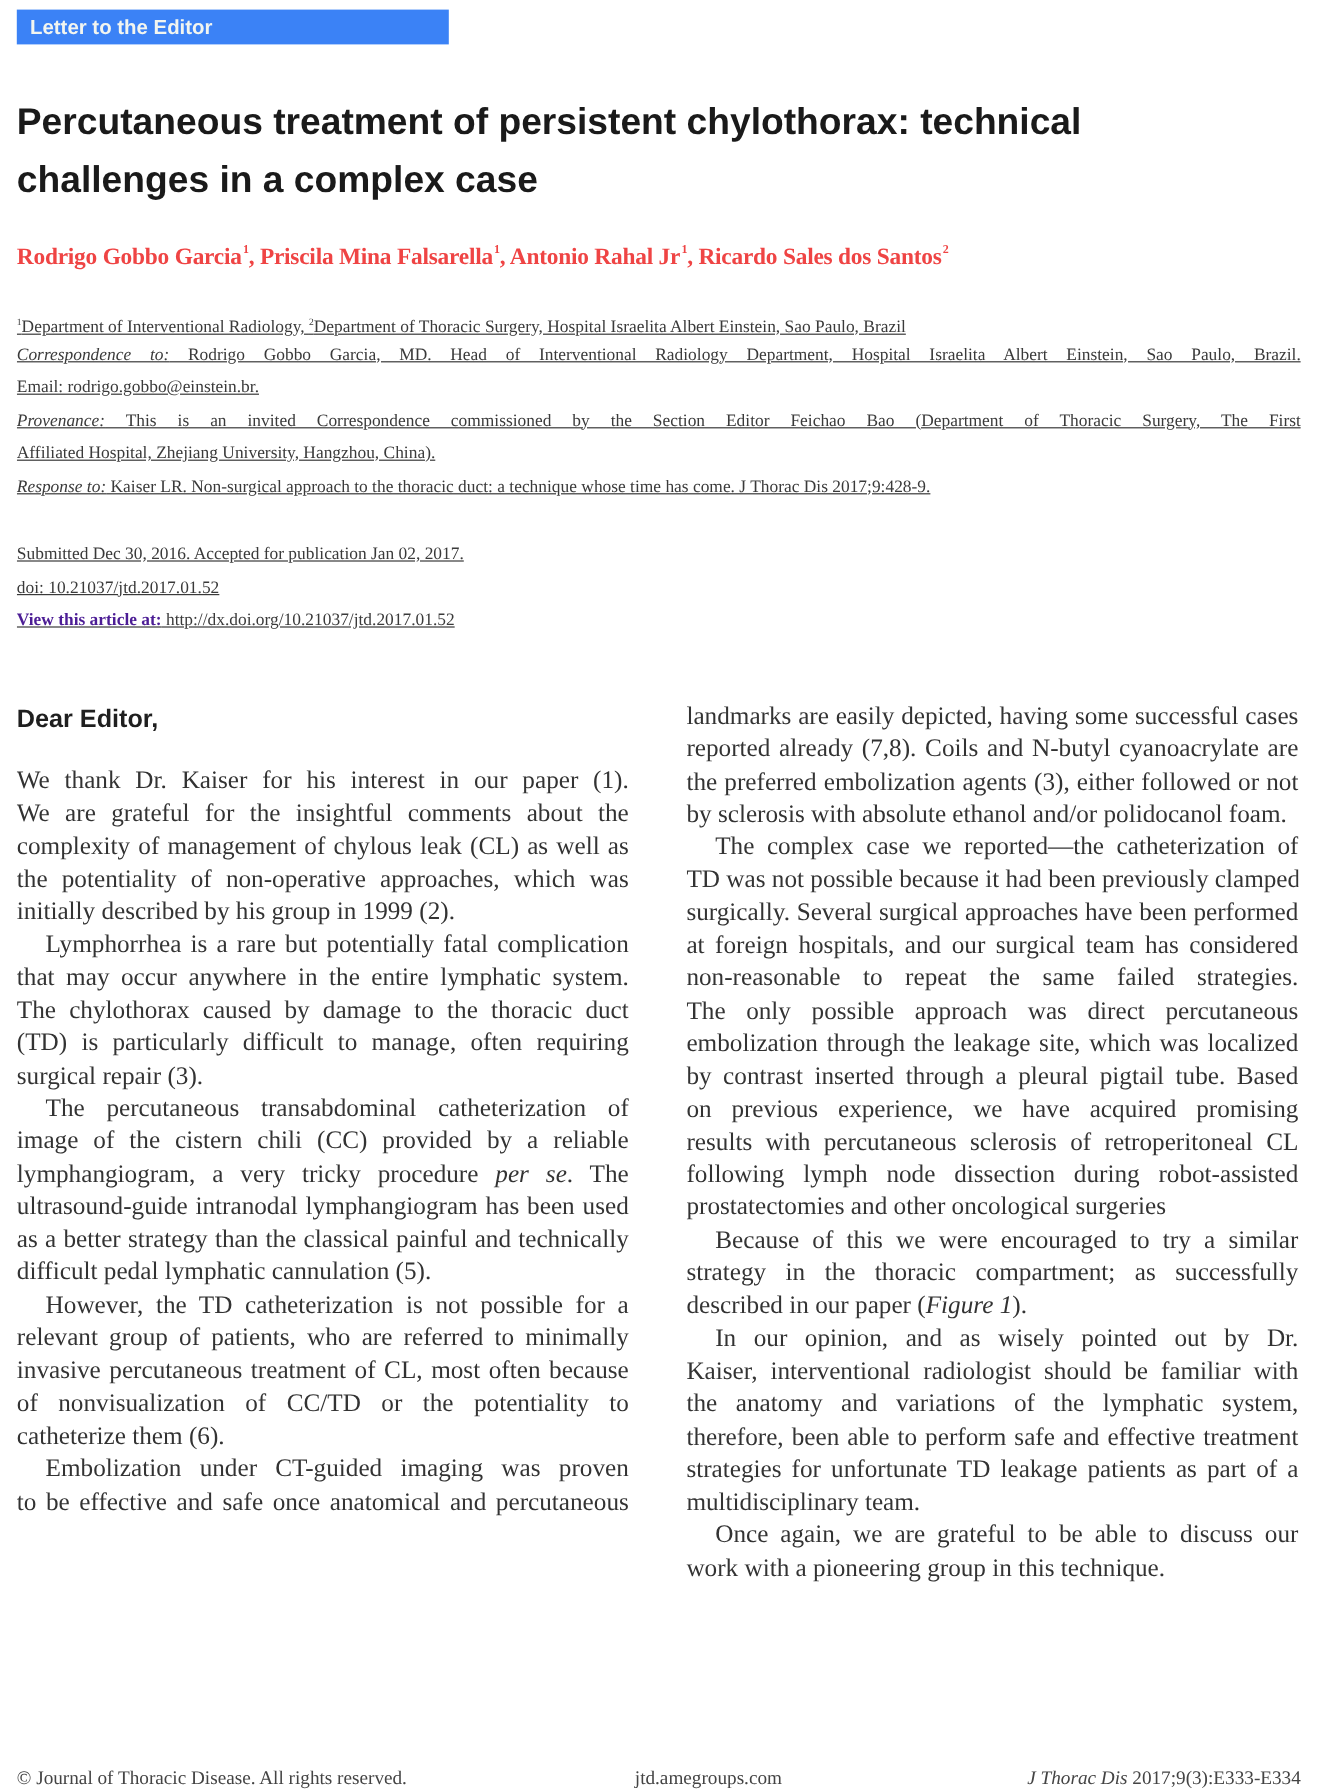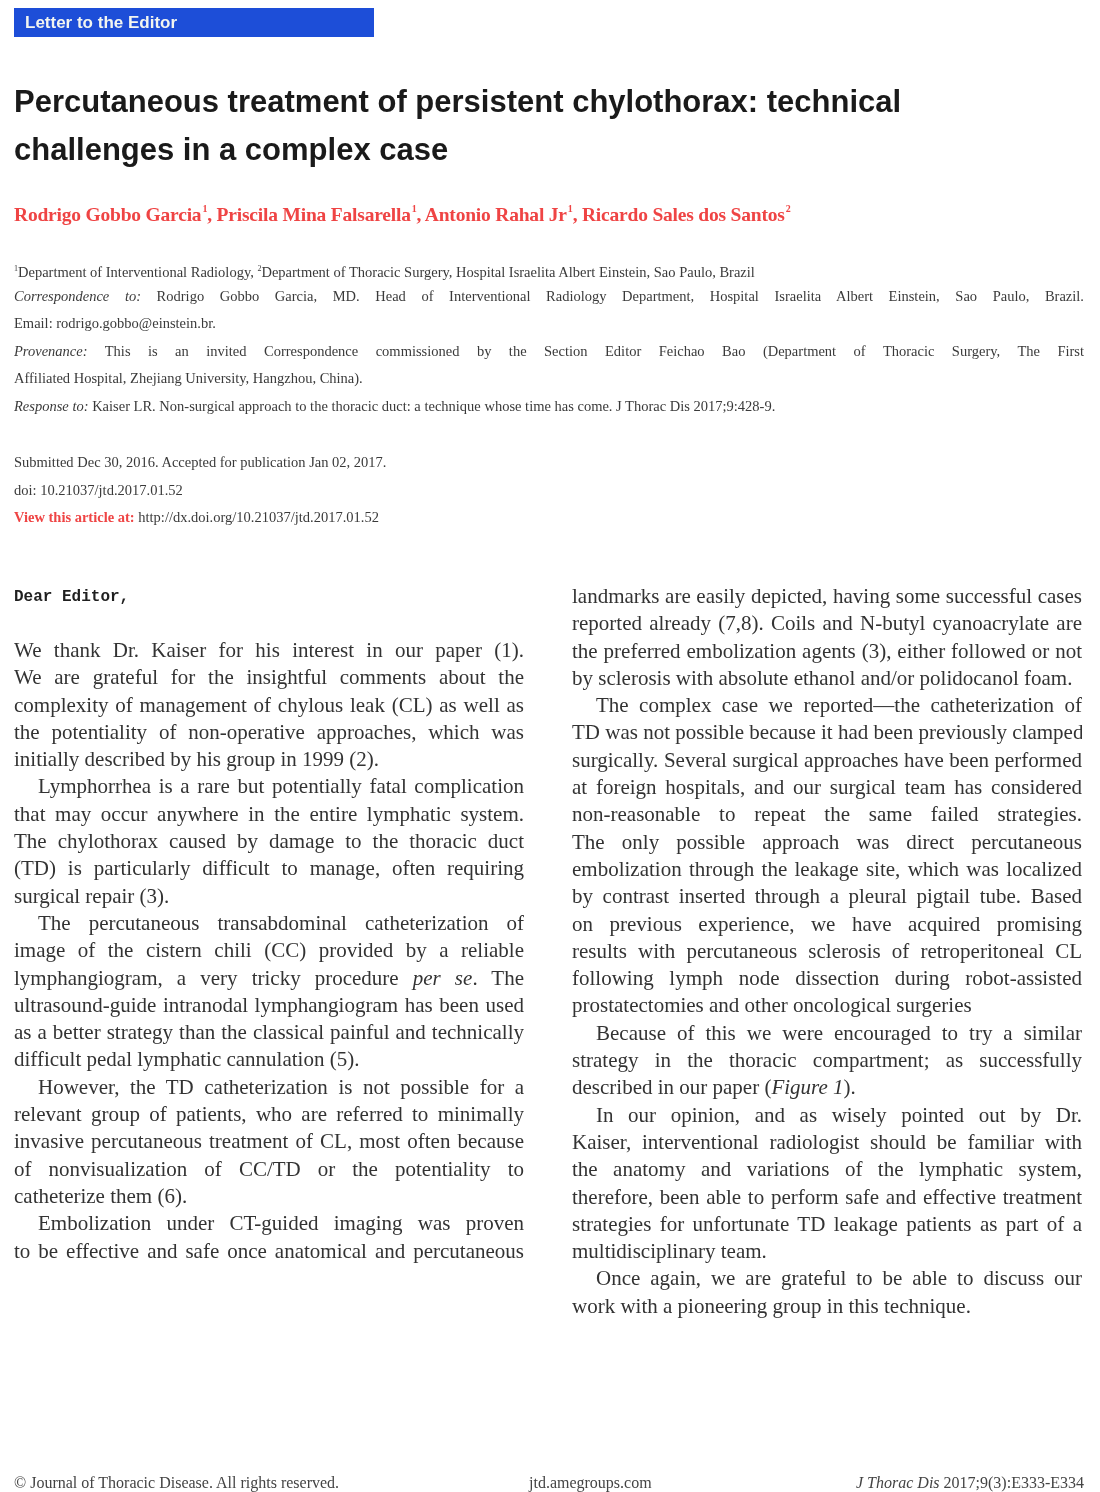--- a/index.html
+++ b/index.html
@@ -24,30 +24,30 @@
     font-family: "Liberation Serif", "DejaVu Serif", serif; font-weight: bold;
     font-size: 19.5px; color: #ef4444; white-space: nowrap; letter-spacing: -0.2px;
   }
   .authors sup { font-size: 10px; vertical-align: 9px; margin-left: 1px; }
 
   .meta {
     position: absolute; left: 14px; width: 1070px;
     font-family: "Liberation Serif", "DejaVu Serif", serif; font-size: 14.5px;
     color: #3a3a3a; line-height: 27.5px;
   }
-  .meta .mline { display: block; white-space: nowrap; text-align: justify; text-align-last: justify; height: 27.5px; overflow: hidden; }
+  .meta .mline { display: block; white-space: nowrap; text-align: justify; text-align-last: justify; height: 27.5px; overflow: hidden; text-decoration: underline; }
   .meta .mline.nojust { text-align: left; text-align-last: left; }
   .meta i { font-style: italic; }
   .meta sup { font-size: 8px; vertical-align: 6px; }
-  .meta b { font-weight: bold; color: #ef4444; }
+  .meta b { font-weight: bold; color: #4c1d95; }
 
   .dear {
     position: absolute; left: 14px; top: 588px;
-    font-family: Liberation Mono, monospace; font-weight: bold;
-    font-size: 16px; color: #1f1f1f;
+    font-family: Liberation Sans, sans-serif; font-weight: bold;
+    font-size: 21px; color: #1f1f1f;
   }
 
   .col {
     position: absolute; width: 510px;
     font-family: "Liberation Serif", "DejaVu Serif", serif; font-size: 21px;
     color: #333333; line-height: 27.3px;
   }
   .col .line { display: block; white-space: nowrap; height: 27.3px; overflow: hidden;
     text-align: justify; text-align-last: justify; }
   .col .line.last { text-align-last: left; text-align: left; }
@@ -59,21 +59,21 @@
     font-family: "Liberation Serif", "DejaVu Serif", serif; font-size: 16px; color: #444; margin-top: 12px;
   }
   .footer .f-left { position: absolute; left: 0; top: 0; }
   .footer .f-mid { position: absolute; left: 515px; top: 0; }
   .footer .f-right { position: absolute; right: 0; top: 0; text-align: center; }
   .footer i { font-style: italic; }
 </style>
 </head>
 <body>
 
-<div class="header-bar" style="background: #1d4ed8;">
+<div class="header-bar" style="background: #3b82f6;">
   <span>Letter to the Editor</span>
 </div>
 
 <h1 class="title">
   <span class="tline">Percutaneous treatment of persistent chylothorax: technical</span>
   <span class="tline">challenges in a complex case</span>
 </h1>
 
 <div class="authors">
   <span>Rodrigo Gobbo Garcia</span><sup>1</sup><span>, </span><span>Priscila Mina Falsarella</span><sup>1</sup><span>, </span><span>Antonio Rahal Jr</span><sup>1</sup><span>, </span><span>Ricardo Sales dos Santos</span><sup>2</sup>

